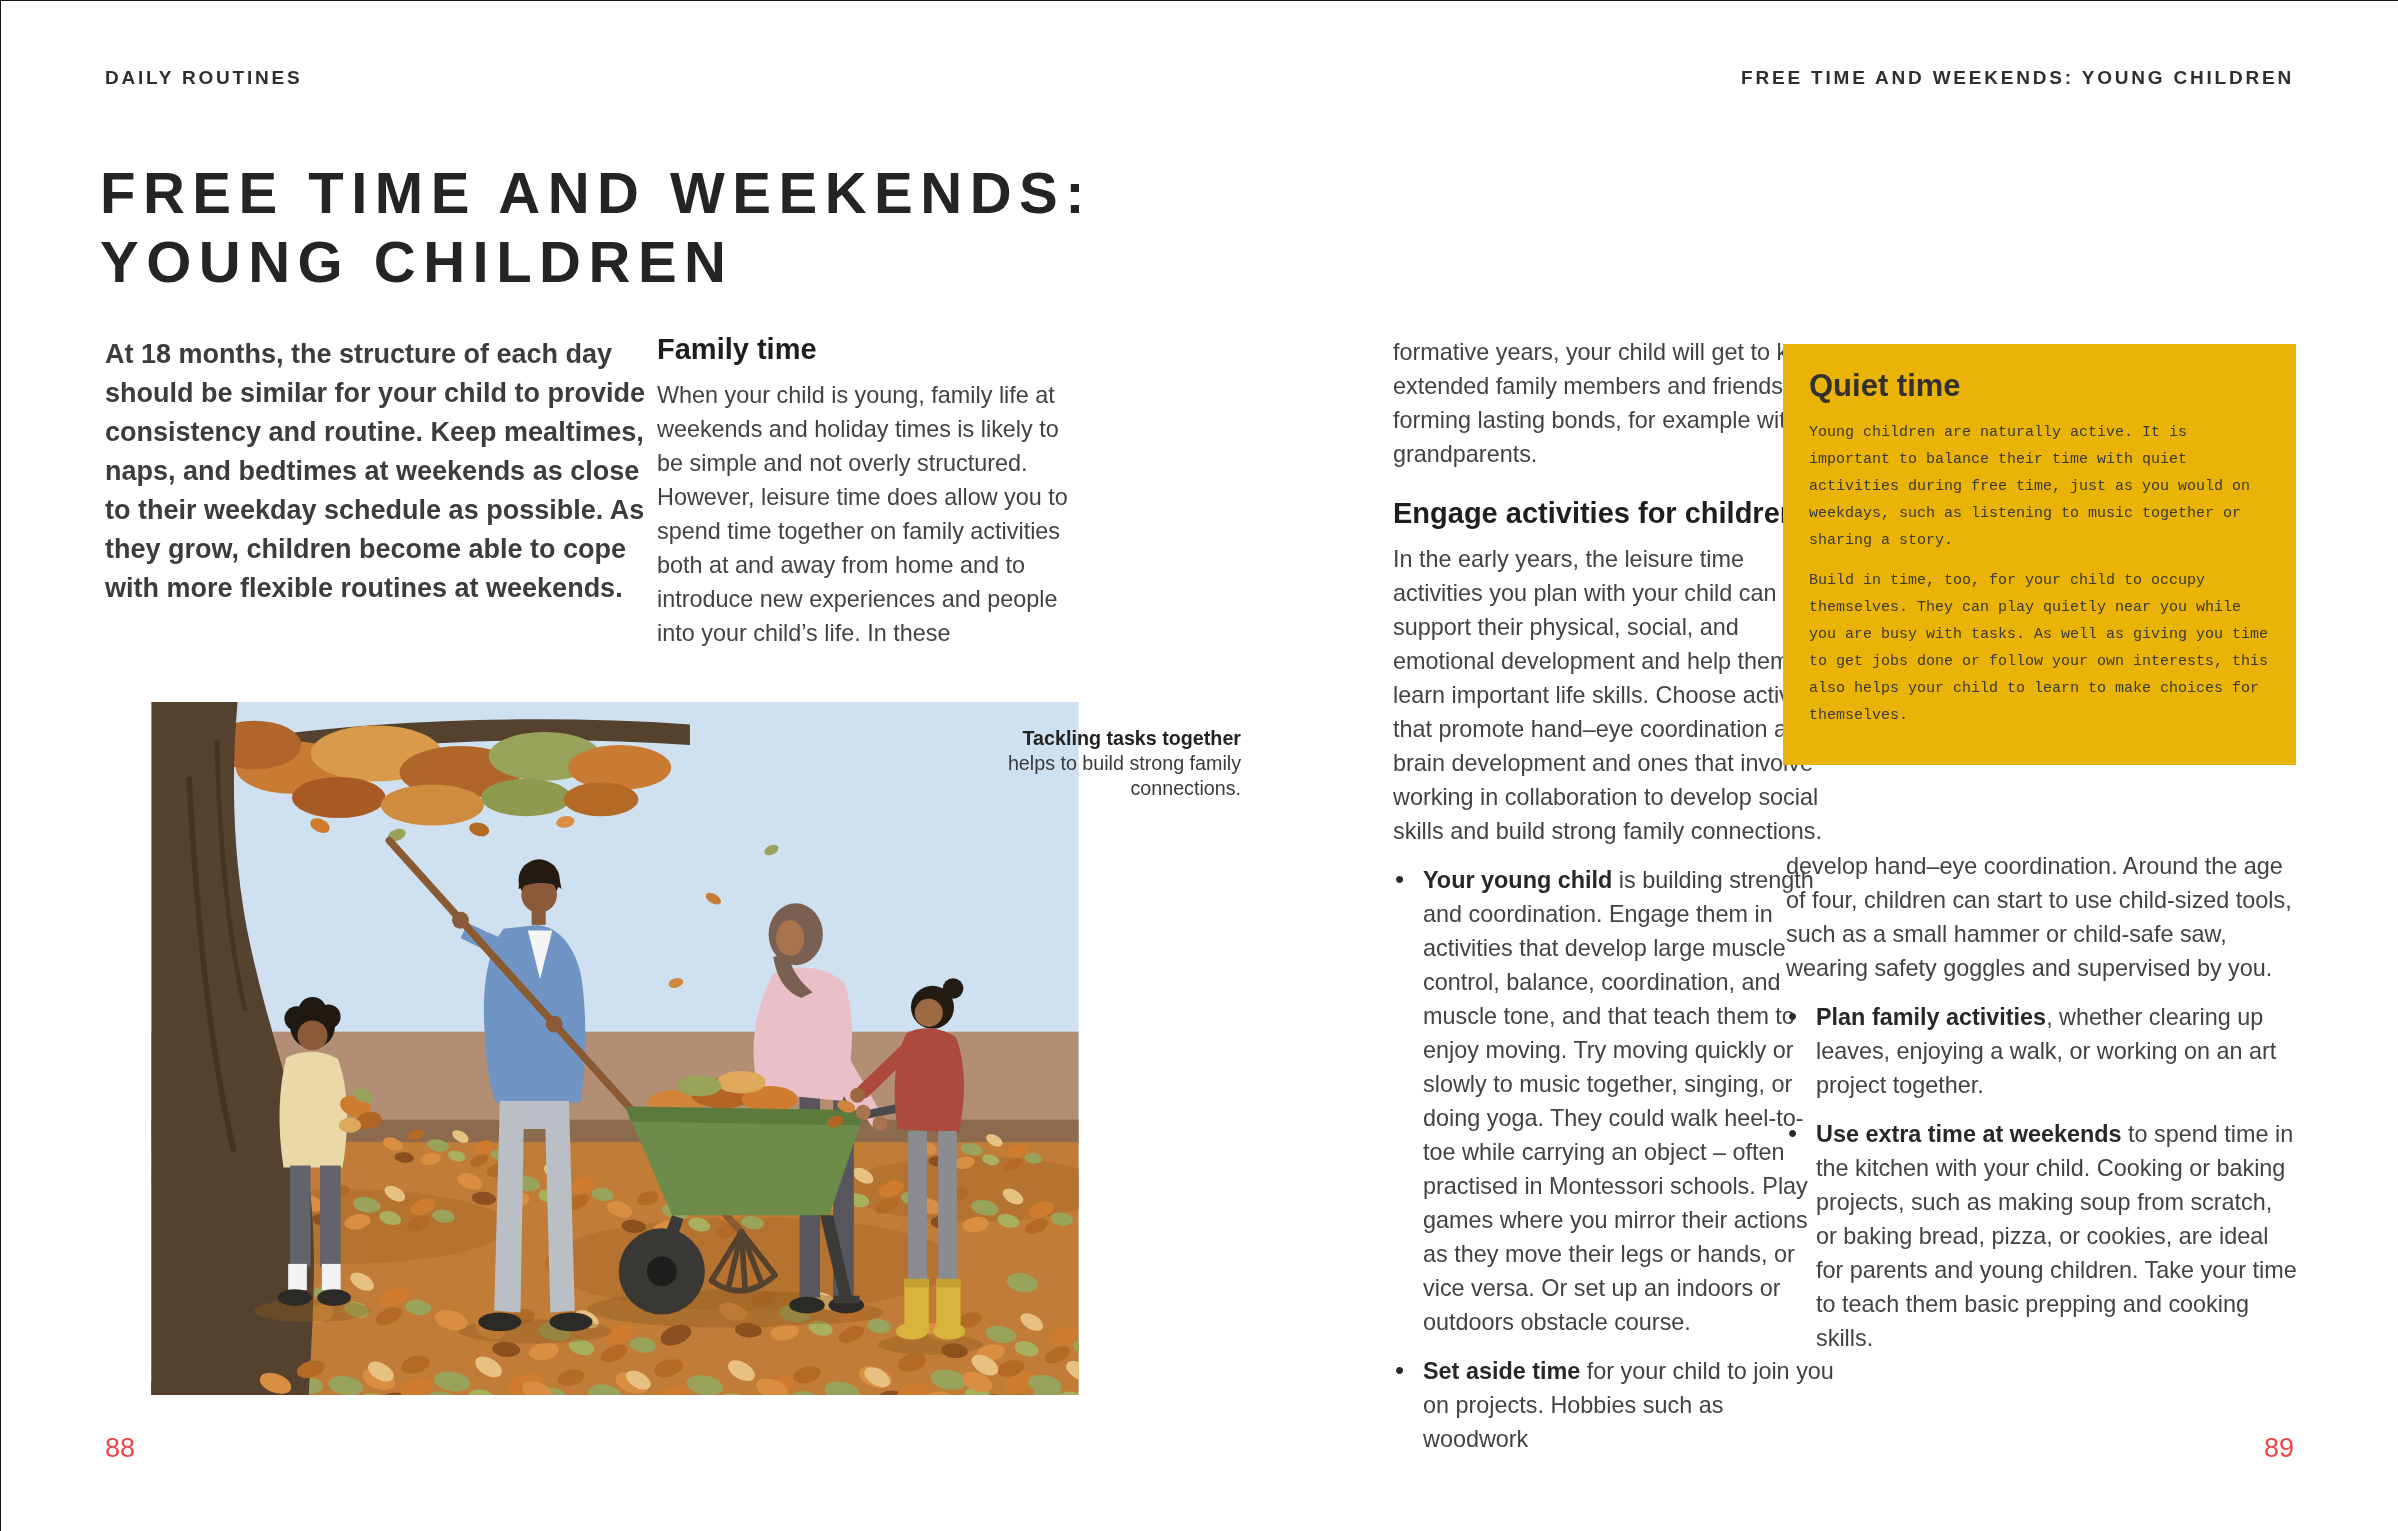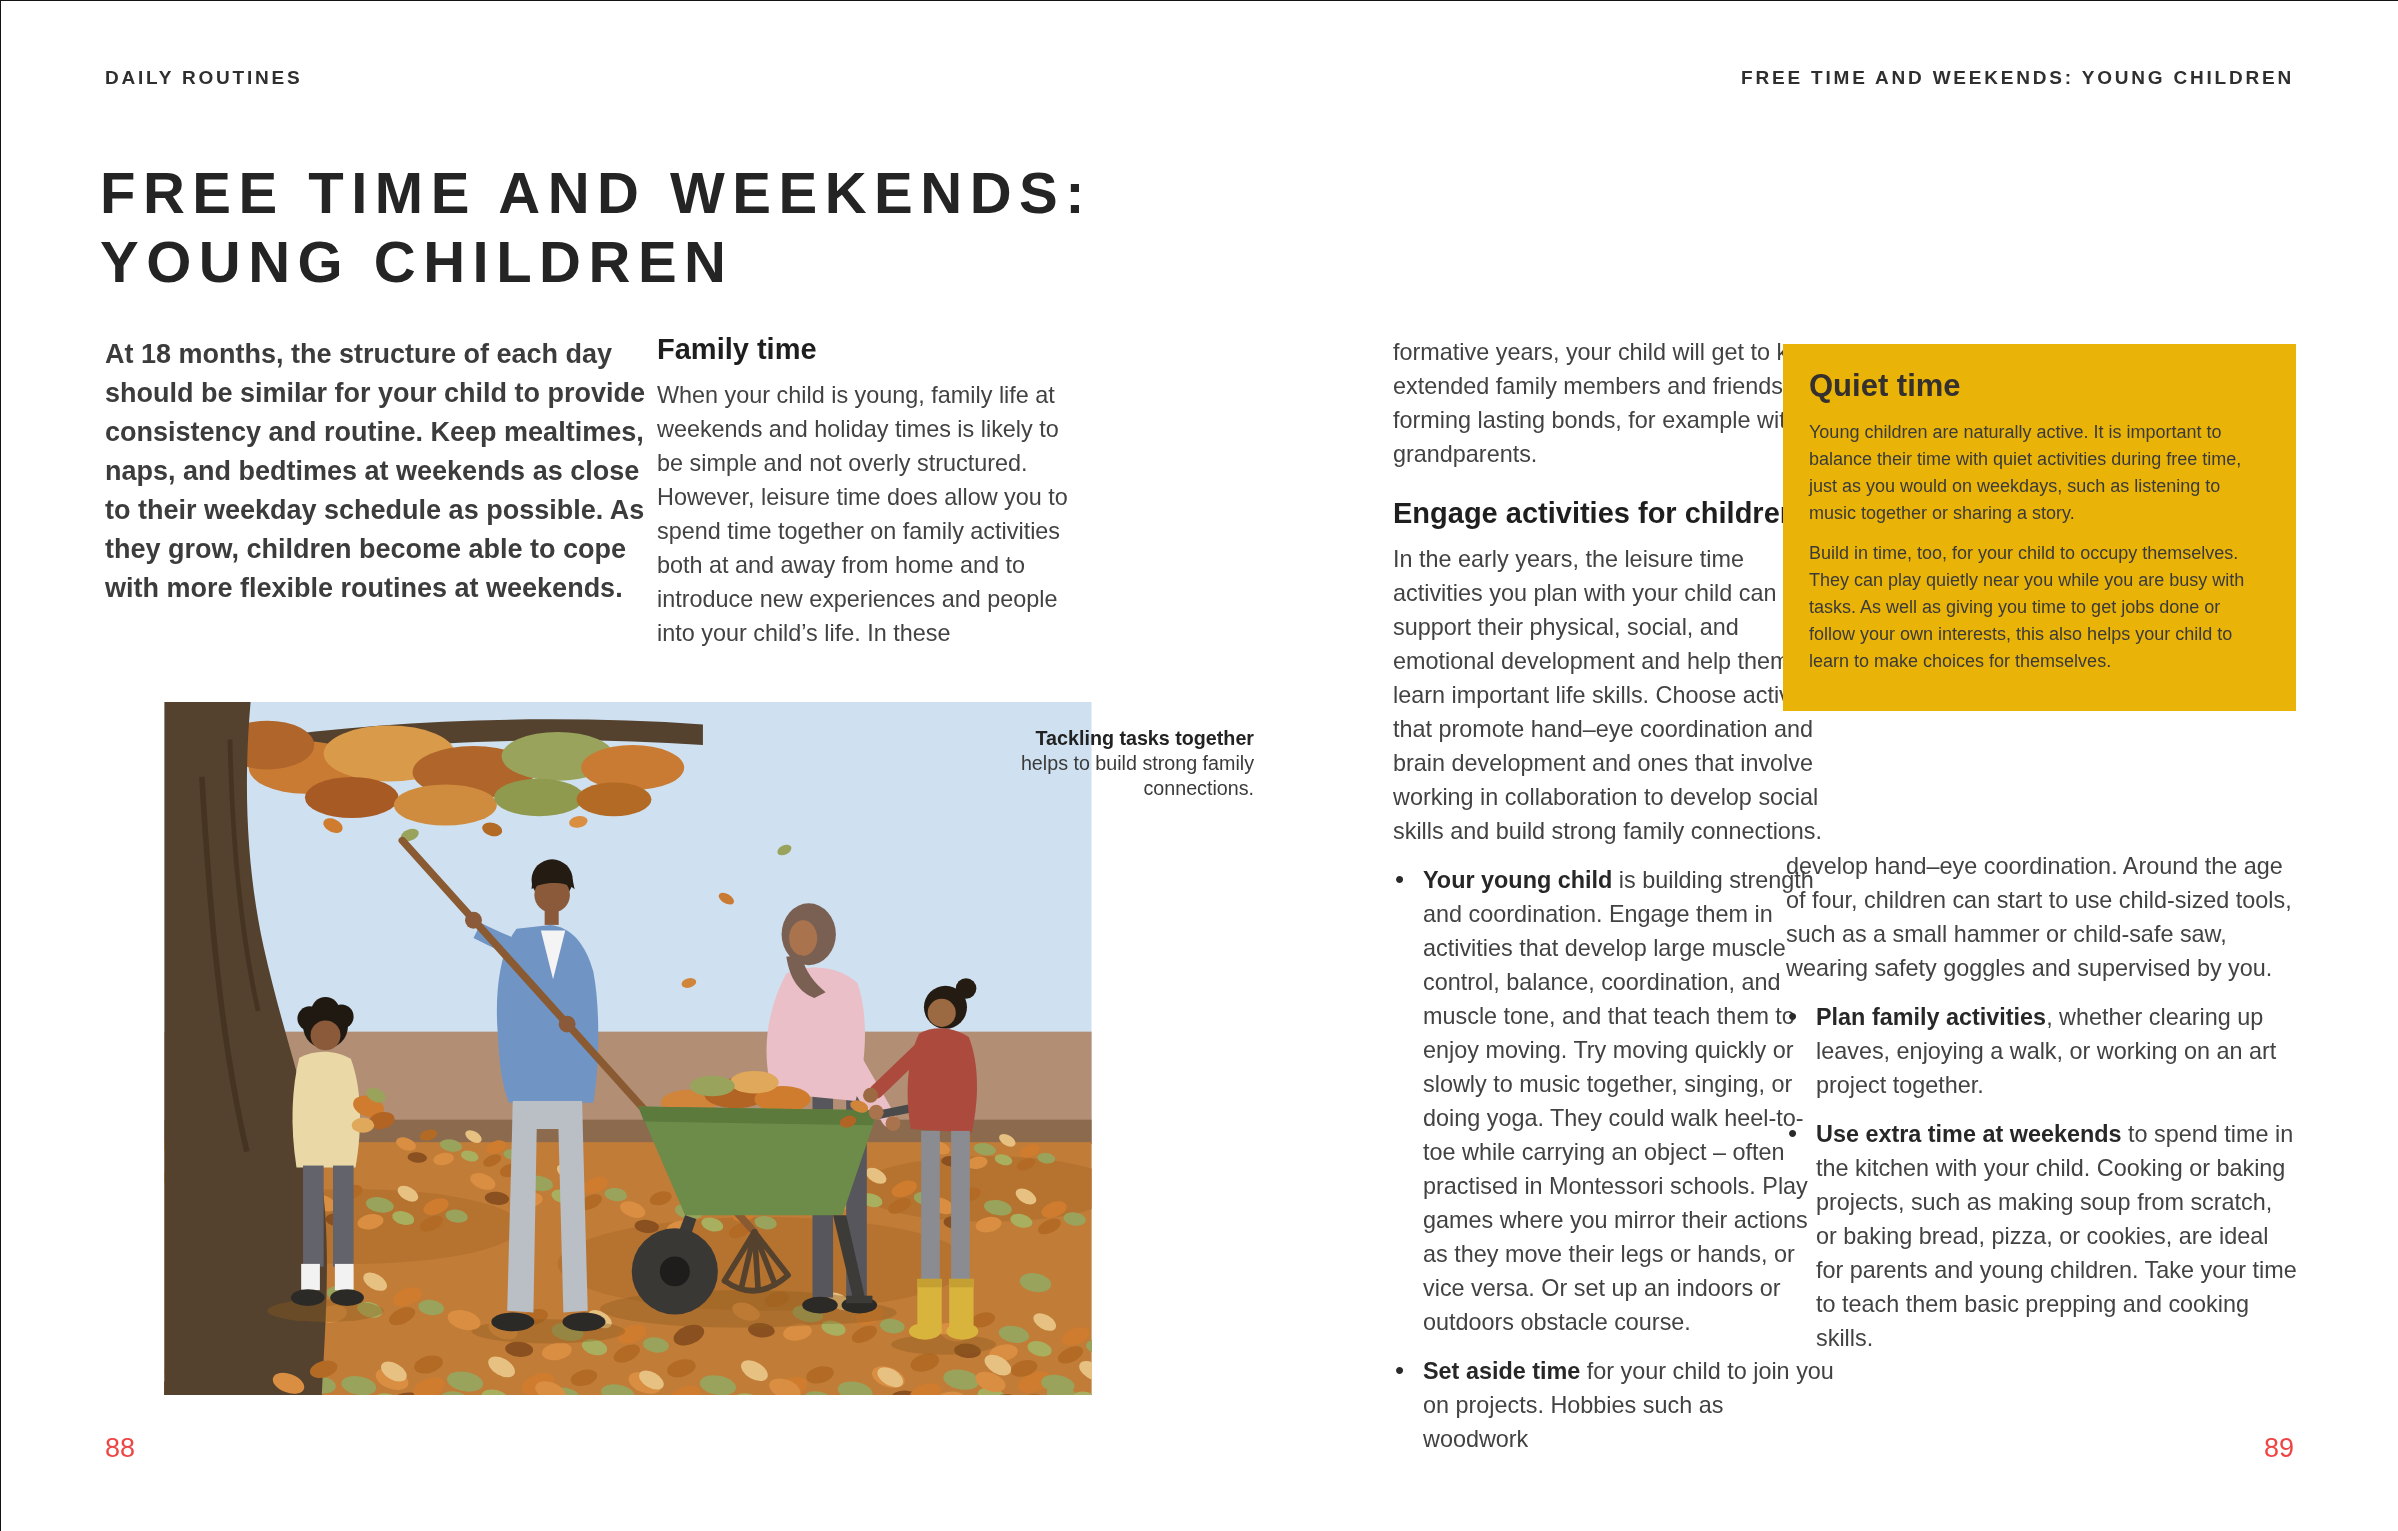--- a/index.html
+++ b/index.html
@@ -38,23 +38,23 @@
   ul.bullets li::before {
     content:"\2022"; position:absolute; left:1.9px; top:-0.9px;
     font-size:26px; color:#2a2a2a;
   }
   .lead { font-weight:bold; color:#272727; }
   .quiet-box {
     position:absolute; left:1782px; top:343px; width:513px; box-sizing:border-box;
     background:#eab308; padding:24px 26px 22.5px 26px;
   }
   .quiet-box h2 { margin:0 0 15px 0; font-size:31px; line-height:36px; color:#33302f; }
-  .quiet-box p { margin:0 0 13px 0; font-size:18px; line-height:27px; color:#3a3a3a; }
+  .quiet-box p { margin:0 0 13px 0; font-size:15px; line-height:27px; color:#3a3a3a;font-family:Liberation Mono, monospace; }
   .illustration {
-    position:absolute; left:163px; top:701px; width:1122px; height:693px;
+    position:absolute; left:150px; top:701px; width:1122px; height:693px;
   }
   .illustration svg { display:block; width:928px; height:693px; }
   .illo-caption {
     position:absolute; top:24px; right:32px; width:244px; text-align:right;
     font-size:19.7px; line-height:25px; color:#3a3a3a;
   }
   .illo-caption .lead { display:block; color:#222222; }
   .page-number {
     position:absolute; top:1432px; font-size:27px; color:#ef4444;
   }

